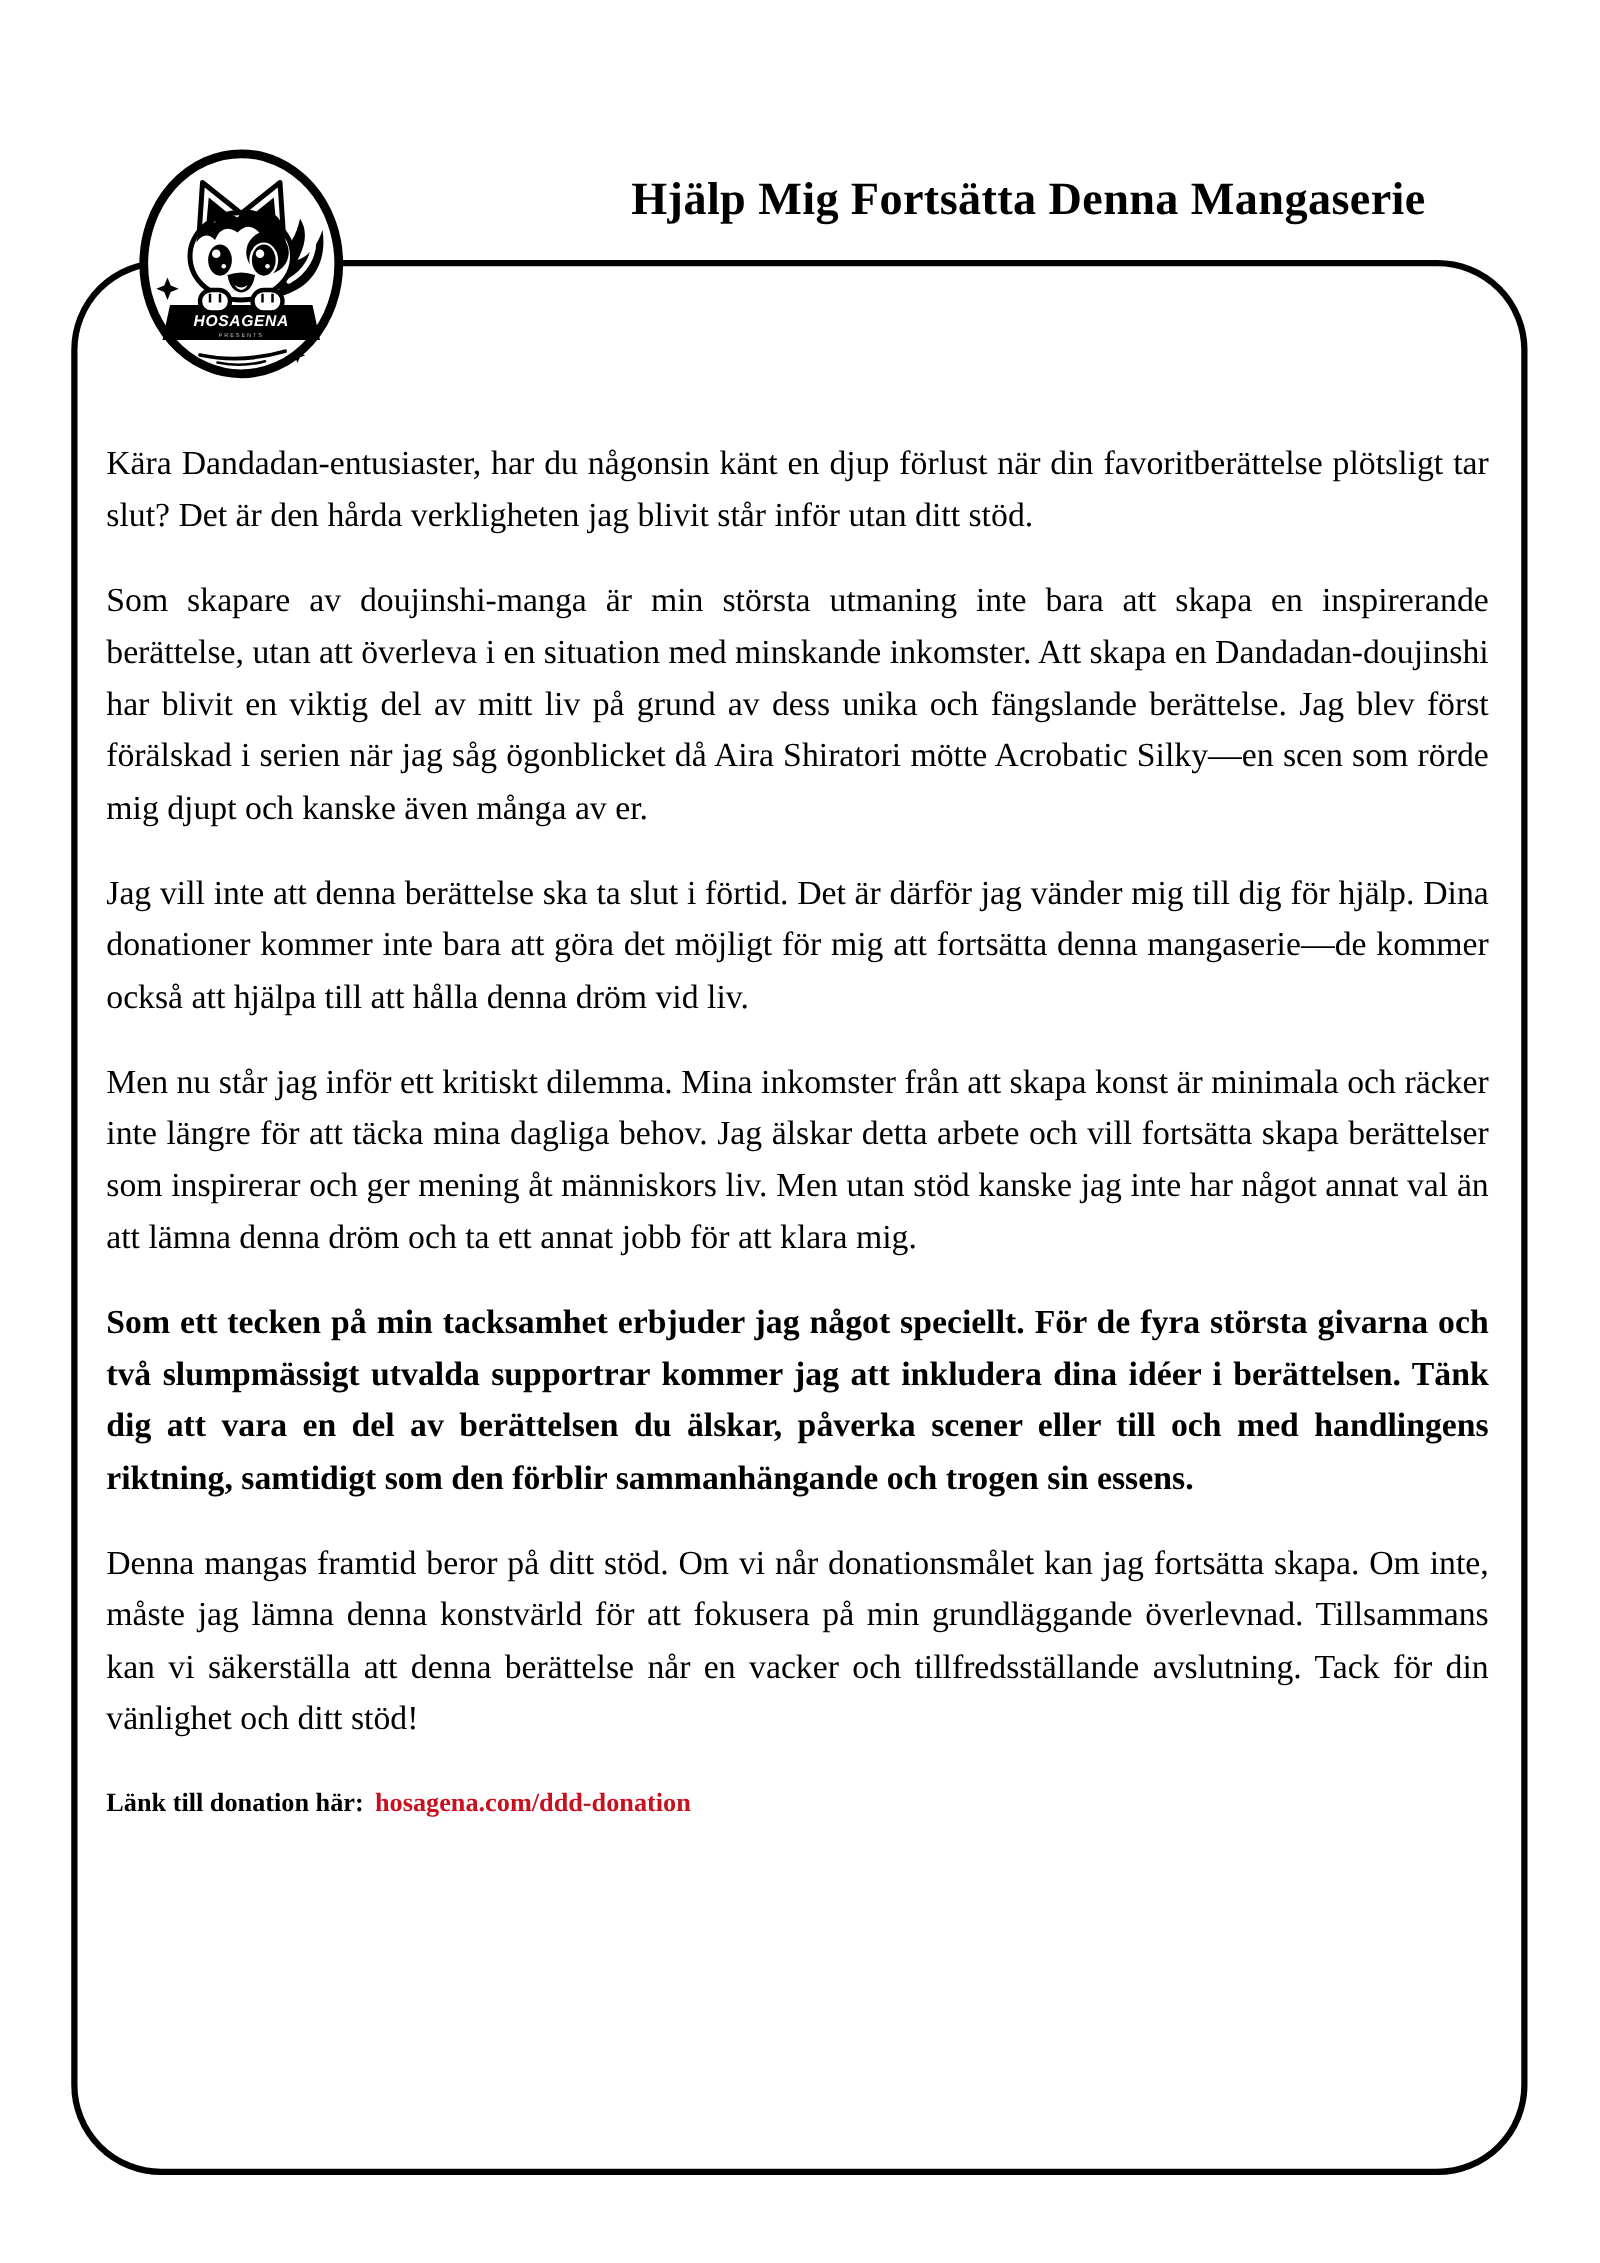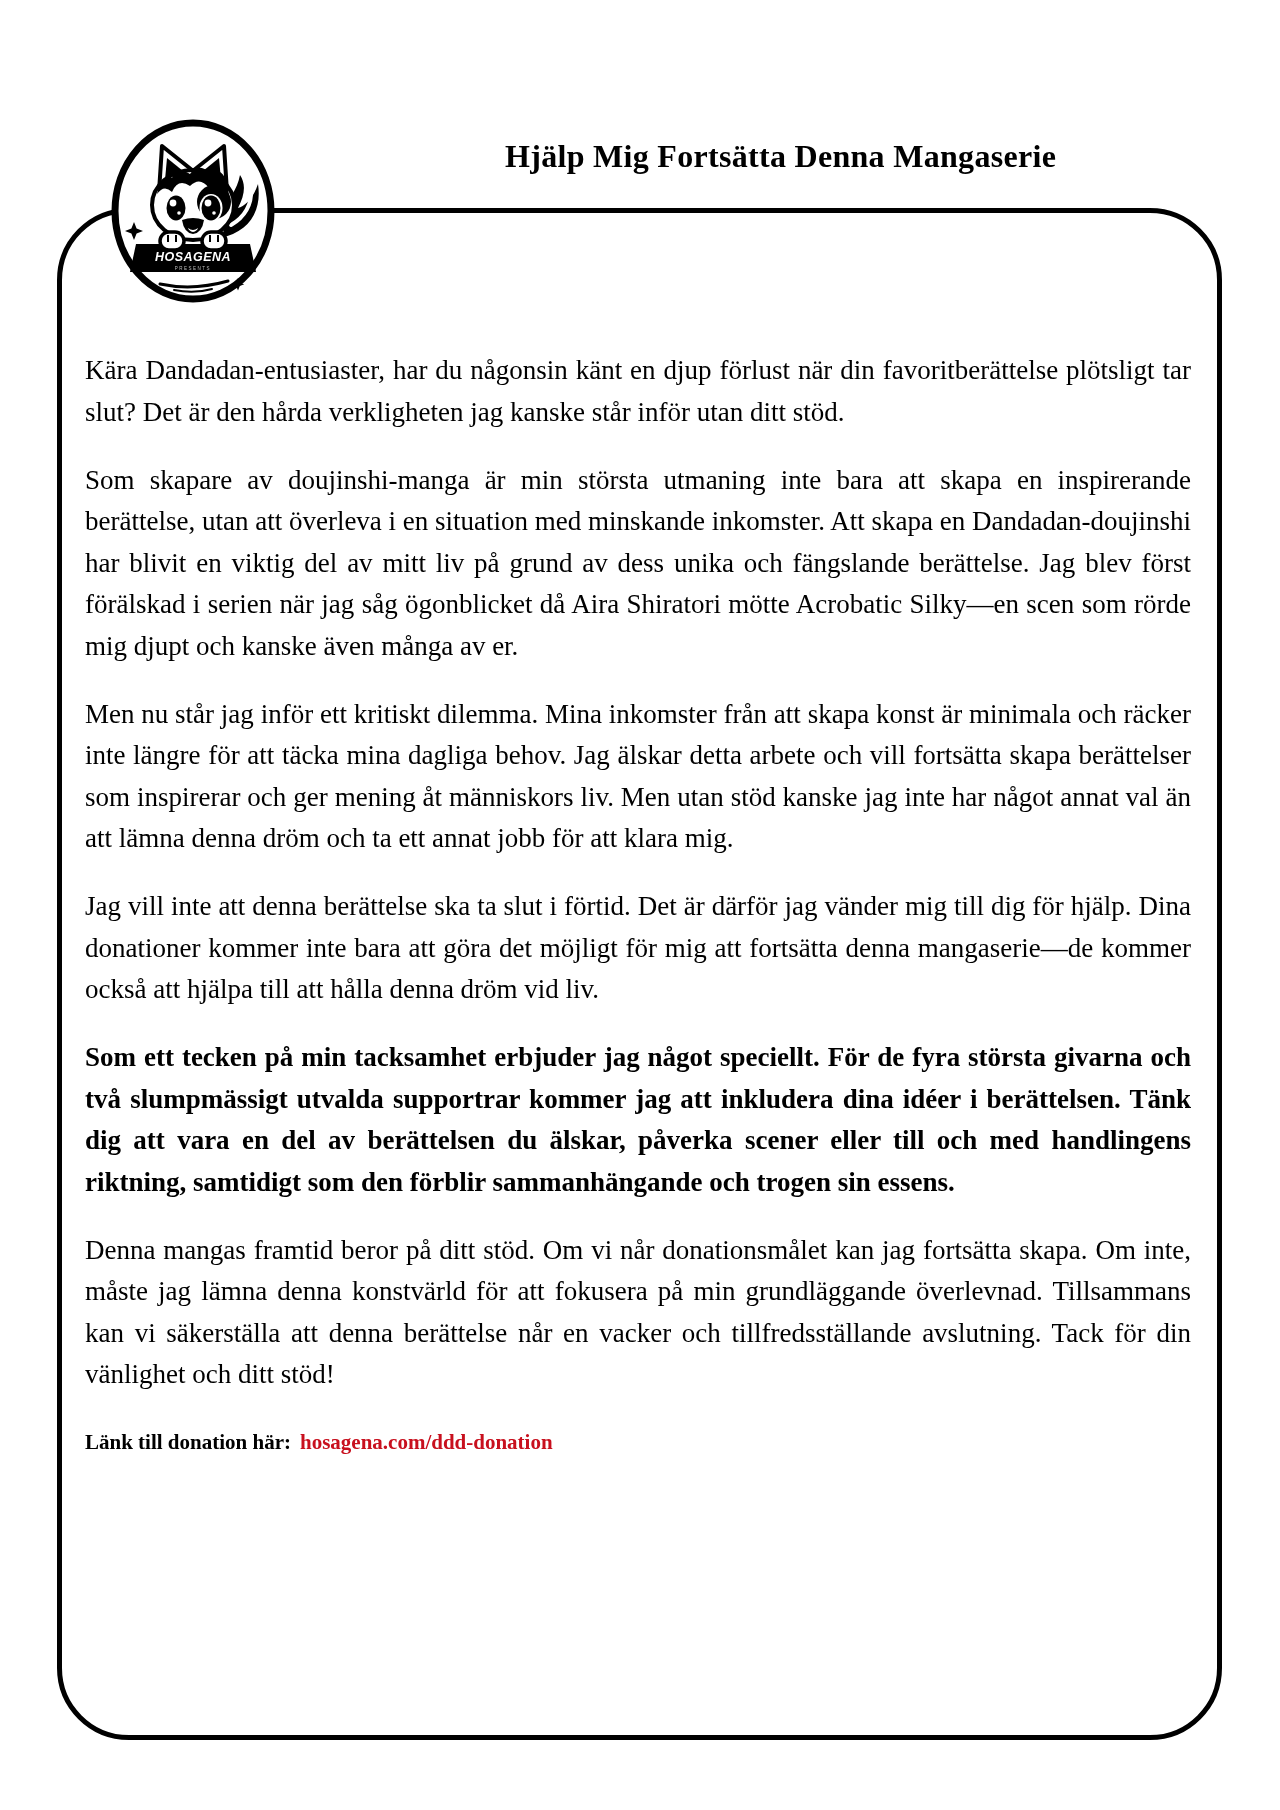--- a/index.html
+++ b/index.html
@@ -7,21 +7,21 @@
     position:relative;width:1280px;height:1810px;background:#ffffff;
     overflow:hidden;color:#000;font-family:"Liberation Serif",serif;
   }
   .frame{
     position:absolute;left:57px;top:208px;width:1165px;height:1532px;
     border:5px solid #000;border-radius:72px;box-sizing:border-box;background:transparent;
   }
   .logo{position:absolute;left:110px;top:118px;width:166px;height:186px;}
   .logo svg{display:block;width:100%;height:100%;}
   .title{
-    position:absolute;left:505px;top:138px;font-size:32px;font-weight:bold;
+    position:absolute;left:505px;top:138px;font-size:37px;font-weight:bold;
     letter-spacing:.3px;white-space:nowrap;
   }
   .letter{
     position:absolute;left:85px;top:350px;width:1106px;
     font-size:27px;line-height:41.5px;
   }
   .letter p{margin:0 0 26.5px;text-align:justify;}
   .letter p.bold{font-weight:bold;}
   .donation{
     margin:81px 0 0;text-align:left;font-size:21px;font-weight:bold;white-space:nowrap;
@@ -78,24 +78,24 @@
       <path d="M64 172 Q84 176 102 171" stroke="#000" stroke-width="2" fill="none" stroke-linecap="round"></path>
 
       <path d="M24 104 l2.6 6.4 6.4 2.6 -6.4 2.6 -2.6 6.4 -2.6 -6.4 -6.4 -2.6 6.4 -2.6 Z" fill="#000"></path>
       <path d="M128 160 l1.8 4.4 4.4 1.8 -4.4 1.8 -1.8 4.4 -1.8 -4.4 -4.4 -1.8 4.4 -1.8 Z" fill="#000"></path>
     </svg>
   </div>
 
   <div class="title">Hjälp Mig Fortsätta Denna Mangaserie</div>
 
   <div class="letter">
-    <p>Kära Dandadan-entusiaster, har du någonsin känt en djup förlust när din favoritberättelse plötsligt tar slut? Det är den hårda verkligheten jag kanske står inför utan ditt stöd.</p>
+    <p>Kära Dandadan-entusiaster, har du någonsin känt en djup förlust när din favoritberättelse plötsligt tar slut? Det är den hårda verkligheten jag blivit står inför utan ditt stöd.</p>
     <p>Som skapare av doujinshi-manga är min största utmaning inte bara att skapa en inspirerande berättelse, utan att överleva i en situation med minskande inkomster. Att skapa en Dandadan-doujinshi har blivit en viktig del av mitt liv på grund av dess unika och fängslande berättelse. Jag blev först förälskad i serien när jag såg ögonblicket då Aira Shiratori mötte Acrobatic Silky—en scen som rörde mig djupt och kanske även många av er.</p>
+    <p>Jag vill inte att denna berättelse ska ta slut i förtid. Det är därför jag vänder mig till dig för hjälp. Dina donationer kommer inte bara att göra det möjligt för mig att fortsätta denna mangaserie—de kommer också att hjälpa till att hålla denna dröm vid liv.</p>
     <p>Men nu står jag inför ett kritiskt dilemma. Mina inkomster från att skapa konst är minimala och räcker inte längre för att täcka mina dagliga behov. Jag älskar detta arbete och vill fortsätta skapa berättelser som inspirerar och ger mening åt människors liv. Men utan stöd kanske jag inte har något annat val än att lämna denna dröm och ta ett annat jobb för att klara mig.</p>
-    <p>Jag vill inte att denna berättelse ska ta slut i förtid. Det är därför jag vänder mig till dig för hjälp. Dina donationer kommer inte bara att göra det möjligt för mig att fortsätta denna mangaserie—de kommer också att hjälpa till att hålla denna dröm vid liv.</p>
     <p class="bold">Som ett tecken på min tacksamhet erbjuder jag något speciellt. För de fyra största givarna och två slumpmässigt utvalda supportrar kommer jag att inkludera dina idéer i berättelsen. Tänk dig att vara en del av berättelsen du älskar, påverka scener eller till och med handlingens riktning, samtidigt som den förblir sammanhängande och trogen sin essens.</p>
     <p>Denna mangas framtid beror på ditt stöd. Om vi når donationsmålet kan jag fortsätta skapa. Om inte, måste jag lämna denna konstvärld för att fokusera på min grundläggande överlevnad. Tillsammans kan vi säkerställa att denna berättelse når en vacker och tillfredsställande avslutning. Tack för din vänlighet och ditt stöd!</p>
 
     <p class="donation">
       <span>Länk till donation här:</span><span class="link" style="color: rgb(200, 16, 30);">hosagena.com/ddd-donation</span>
     </p>
   </div>
 
 </div>
 

